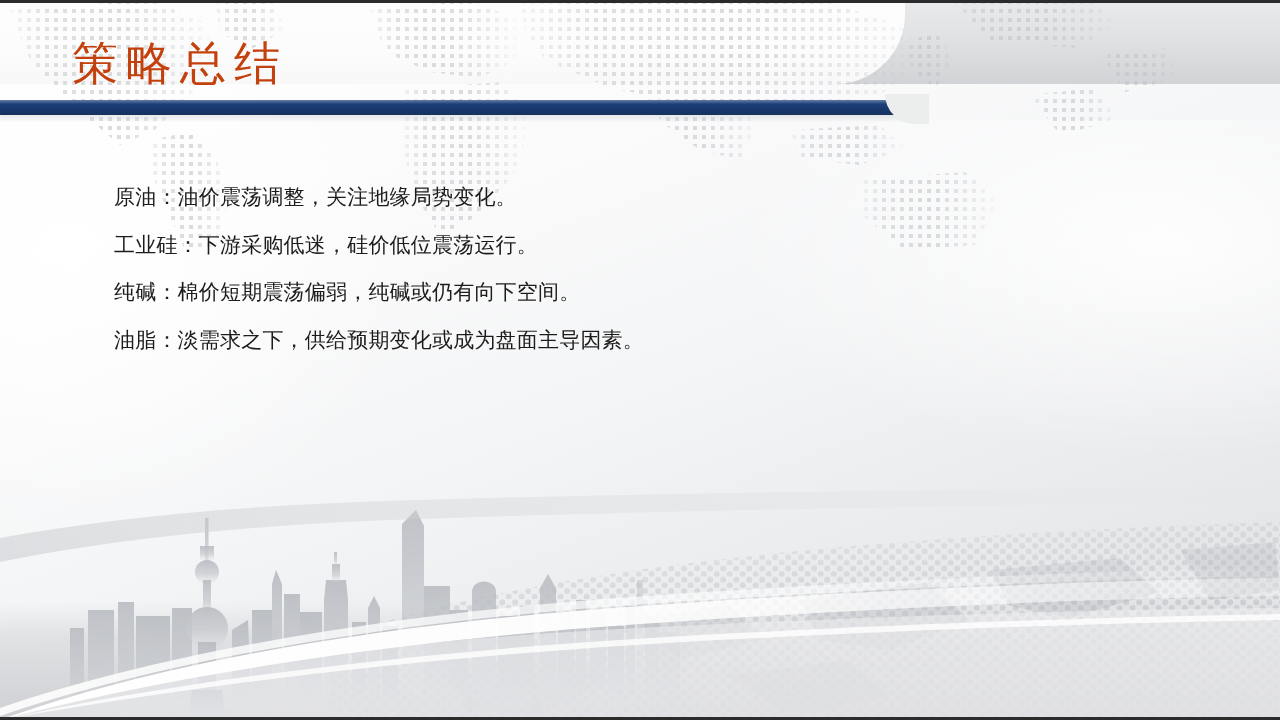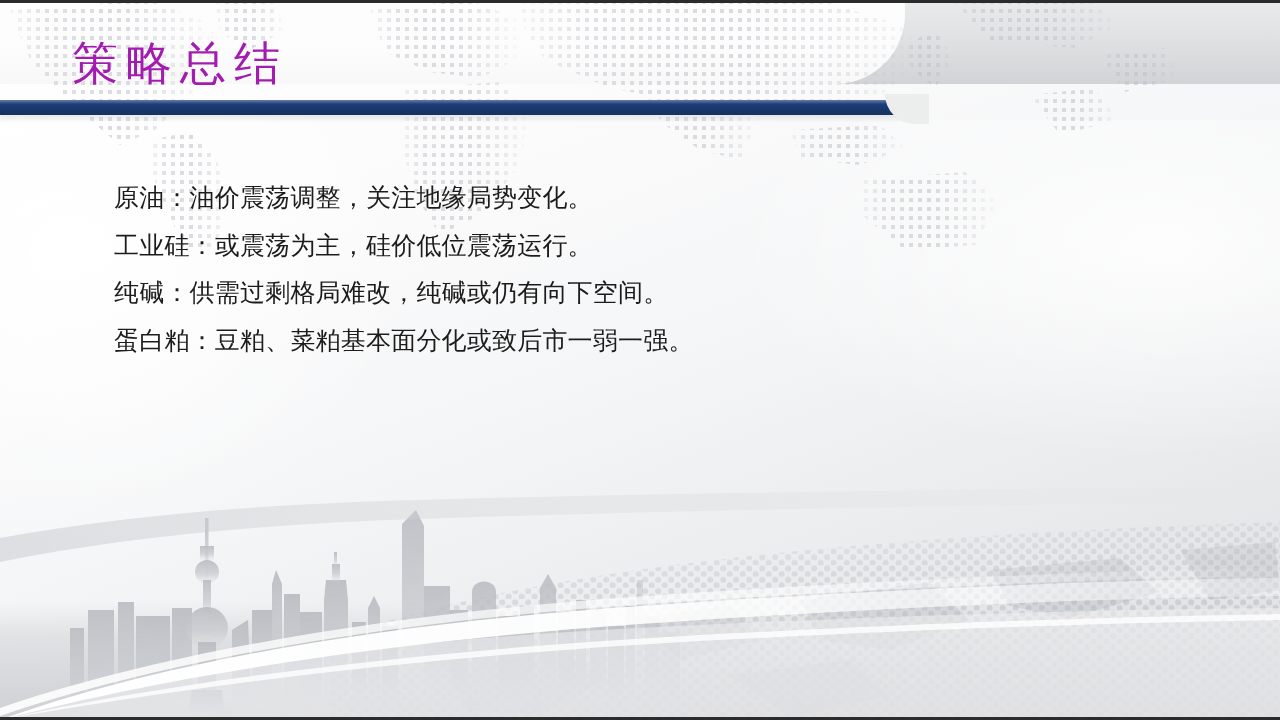--- a/index.html
+++ b/index.html
@@ -118,35 +118,35 @@
     border-bottom-left-radius: 44px;
   }
 
   
   .title {
     position: absolute;
     left: 72px; top: 34px;
     font-size: 46px;
     line-height: 58px;
     letter-spacing: 8px;
-    color: #a21caf;
+    color: #c2410c;
     font-family: "DejaVu Serif", "Liberation Serif", serif;
     font-weight: 400;
     white-space: nowrap;
     text-shadow: 0 1px 0 rgba(255,255,255,0.7);
   }
 
   
   .body-copy {
     position: absolute;
     left: 114px; top: 174px;
     width: 1090px;
   }
   .copy-line {
-    font-size: 25px;
+    font-size: 21px;
     line-height: 47.5px;
     color: #1c1c1c;
     font-family: "DejaVu Serif", "Liberation Serif", serif;
     white-space: nowrap;
     letter-spacing: 0.2px;
   }
 
   
   .skyline {
     position: absolute;
@@ -234,23 +234,23 @@
   <div class="rule-wrap">
     <div class="rule-shadow"></div>
     <div class="rule-bar"></div>
     <div class="rule-notch"></div>
   </div>
 
   <div class="title">策略总结</div>
 
   <div class="body-copy">
     <div class="copy-line">原油：油价震荡调整，关注地缘局势变化。</div>
-    <div class="copy-line">工业硅：或震荡为主，硅价低位震荡运行。</div>
-    <div class="copy-line">纯碱：供需过剩格局难改，纯碱或仍有向下空间。</div>
-    <div class="copy-line">蛋白粕：豆粕、菜粕基本面分化或致后市一弱一强。</div>
+    <div class="copy-line">工业硅：下游采购低迷，硅价低位震荡运行。</div>
+    <div class="copy-line">纯碱：棉价短期震荡偏弱，纯碱或仍有向下空间。</div>
+    <div class="copy-line">油脂：淡需求之下，供给预期变化或成为盘面主导因素。</div>
   </div>
 
   <svg class="dotmap-lower" viewBox="0 0 950 200" preserveAspectRatio="none" aria-hidden="true">
     <defs>
       <pattern id="hexDots" width="13" height="11.3" patternUnits="userSpaceOnUse">
         <circle cx="3.2" cy="3.2" r="3.0" fill="#c2c5ca"></circle>
         <circle cx="9.7" cy="8.85" r="3.0" fill="#c2c5ca"></circle>
       </pattern>
       <linearGradient id="hexFade" x1="0" y1="0" x2="0.35" y2="1">
         <stop offset="0%" stop-color="#fff" stop-opacity="0.05"></stop>

